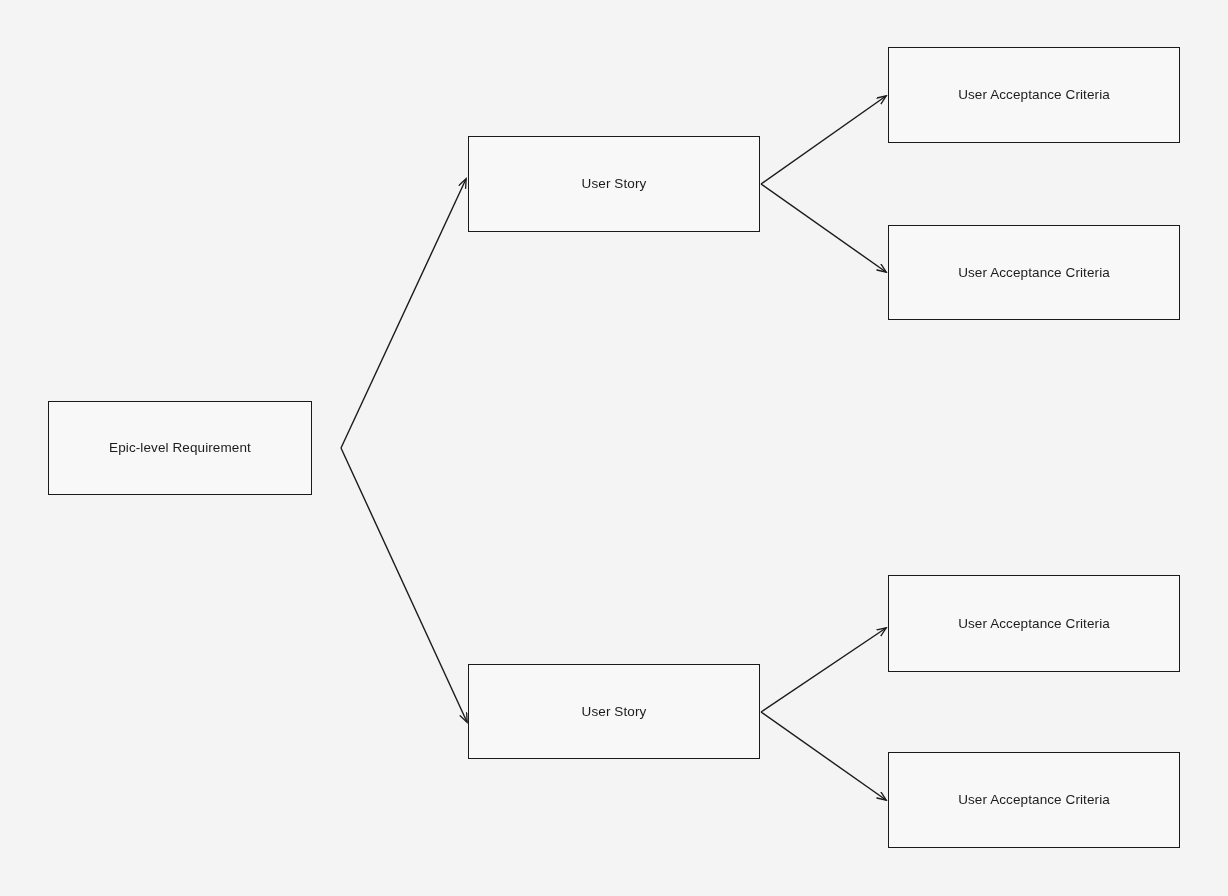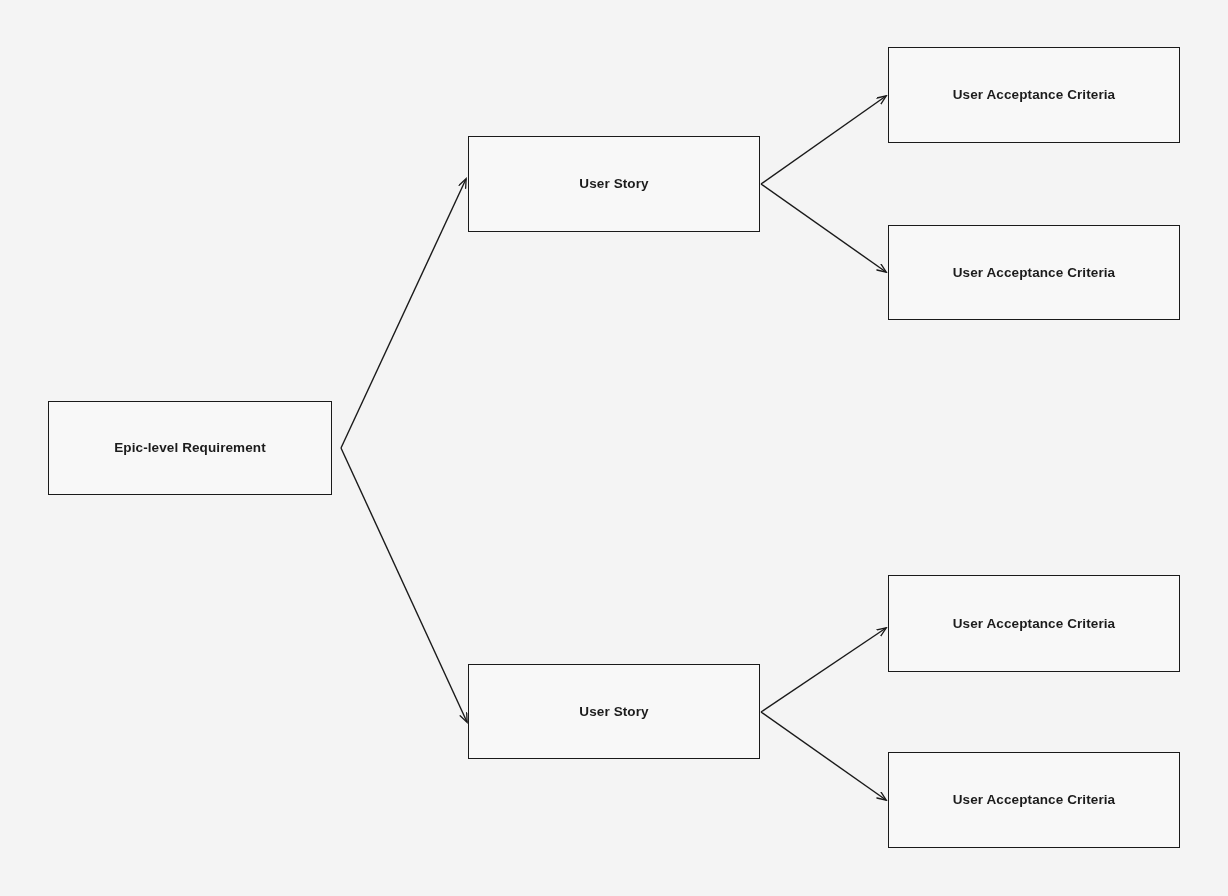--- a/index.html
+++ b/index.html
@@ -29,21 +29,20 @@
   }
   .node {
     position: absolute;
     box-sizing: border-box;
     background: #f8f8f8;
     border: 1.5px solid #1a1a1a;
     display: flex;
     align-items: center;
     justify-content: center;
     text-align: left;
-    font-weight: bold;
   }
   .node-label {
     font-size: 13.5px;
     line-height: 1.3;
     color: #1c1c1c;
     letter-spacing: 0.1px;
     padding: 0 10px;
     white-space: nowrap;
   }
 </style>
@@ -61,21 +60,21 @@
     <g id="edge-group" stroke="#1a1a1a" stroke-width="1.4" fill="none">
         <line x1="341" y1="448" x2="466" y2="179" marker-end="url(#arrowhead)"></line>
         <line x1="341" y1="448" x2="467" y2="722" marker-end="url(#arrowhead)"></line>
         <line x1="761" y1="184" x2="886" y2="96" marker-end="url(#arrowhead)"></line>
         <line x1="761" y1="184" x2="886" y2="272" marker-end="url(#arrowhead)"></line>
         <line x1="761" y1="712" x2="886" y2="628" marker-end="url(#arrowhead)"></line>
         <line x1="761" y1="712" x2="886" y2="800" marker-end="url(#arrowhead)"></line>
       </g>
   </svg>
 
-  <div class="node" style="left: 48px; top: 401px; width: 284px; height: 94px;">
+  <div class="node" style="left: 48px; top: 401px; width: 264px; height: 94px;">
     <span class="node-label">Epic-level Requirement</span>
   </div>
 
   <div class="node" style="left: 468px; top: 136px; width: 292px; height: 96px;">
     <span class="node-label">User Story</span>
   </div>
 
   <div class="node" style="left: 468px; top: 664px; width: 292px; height: 95px;">
     <span class="node-label">User Story</span>
   </div>

